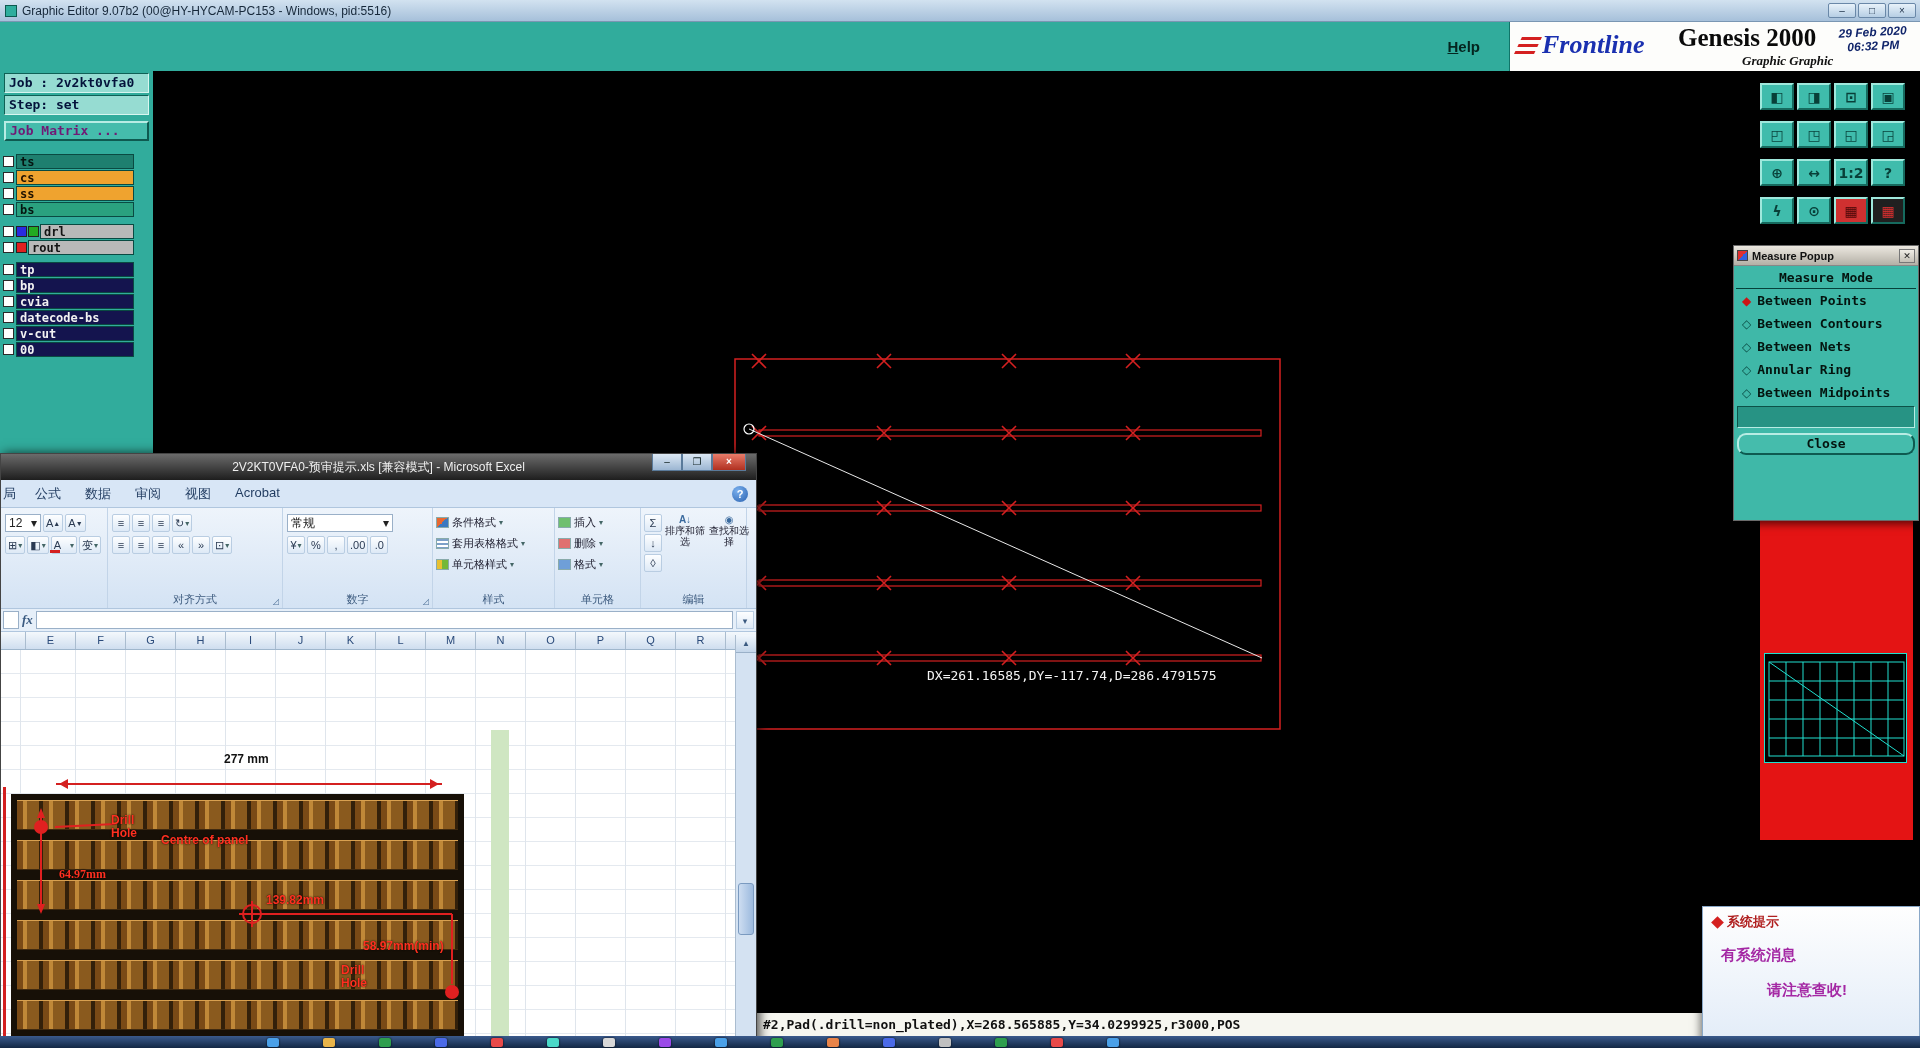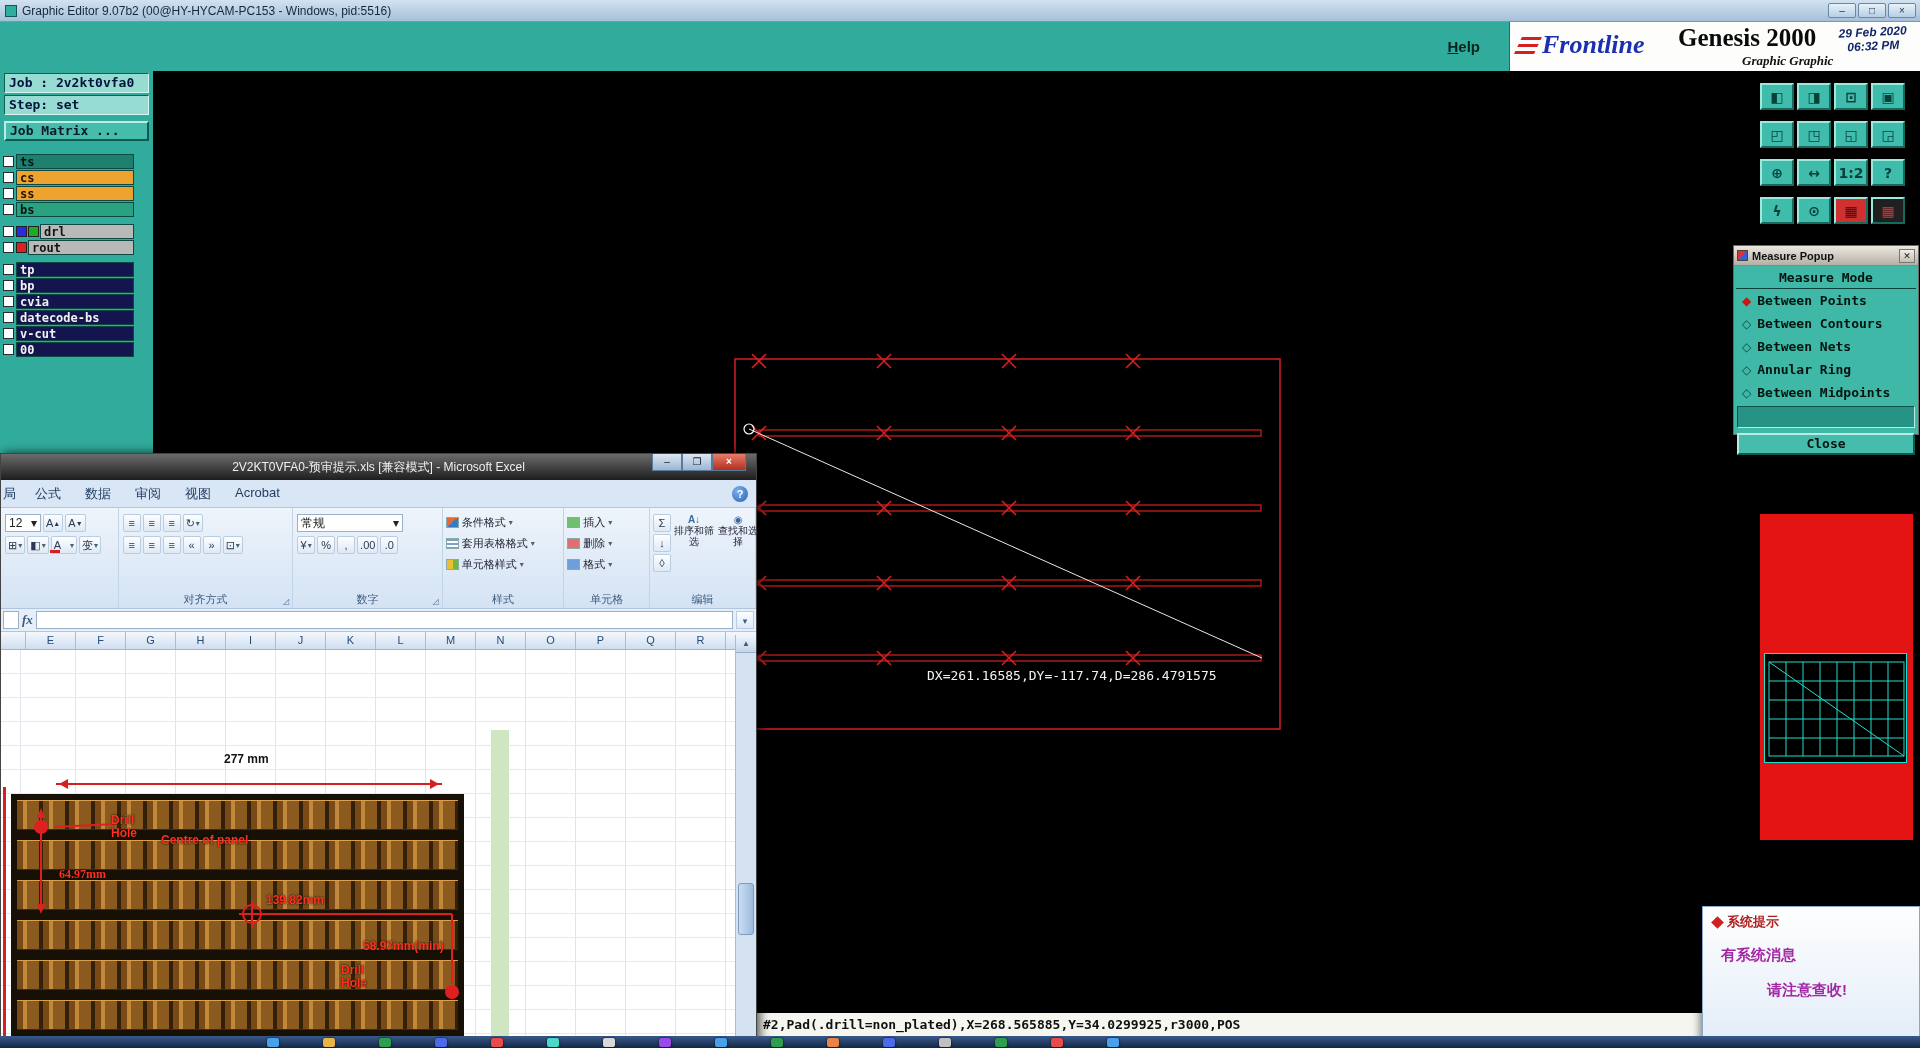--- a/index.html
+++ b/index.html
@@ -37,21 +37,21 @@
   .brand-date { position:absolute; right:4px; top:3px; width:86px; text-align:center;
     font-style:italic; font-weight:bold; font-size:12px; color:#10246a; transform:rotate(-3deg); line-height:14px; }
 
   
   #left-panel { position:absolute; left:0; top:71px; width:153px; height:965px; background:#31ac9c; z-index:2; }
   .job-line { margin:2px 4px 0 4px; height:20px; background:#96dcd2;
     border-top:1px solid #0e6055; border-left:1px solid #0e6055; border-bottom:1px solid #d8f6f0; border-right:1px solid #d8f6f0;
     font-family:"DejaVu Sans Mono",monospace; font-weight:bold; font-size:13px; color:#04133b; padding-left:4px; line-height:18px; }
   #job-matrix { margin:6px 4px 13px 4px; height:20px; background:#45bcac;
     border-top:2px solid #b8ece4; border-left:2px solid #b8ece4; border-bottom:2px solid #0e5a50; border-right:2px solid #0e5a50;
-    font-family:"DejaVu Sans Mono",monospace; font-weight:bold; font-size:13px; color:#0f172a; padding-left:4px; line-height:16px; }
+    font-family:"DejaVu Sans Mono",monospace; font-weight:bold; font-size:13px; color:#701a75; padding-left:4px; line-height:16px; }
   .layer-list { margin:12px 2px 0 3px; }
   .layer-row { display:flex; align-items:center; height:15px; margin-bottom:1px; width:131px; }
   .layer-gap { height:6px; }
   .l-check { width:11px; height:11px; background:#fff; border:1px solid #2a2a2a; margin-right:2px; flex:0 0 auto; }
   .l-chip { width:11px; height:11px; border:1px solid #222; margin-right:1px; flex:0 0 auto; }
   .layer-bar { flex:1; height:15px; font-family:"DejaVu Sans Mono",monospace; font-weight:bold; font-size:12px;
     line-height:15px; padding-left:3px; border:1px solid #0a4a42; position:relative; }
   .l-ts { background:#1e7f6f; color:#051511; }
   .l-cs,.l-ss { background:#efa32f; color:#201200; }
   .l-bs { background:#2aa17f; color:#051511; }
@@ -70,37 +70,37 @@
   .tool-btn { width:34px; height:27px; background:#3fbcac;
     border-top:2px solid #9fe8dc; border-left:2px solid #9fe8dc; border-bottom:2px solid #166a5e; border-right:2px solid #166a5e;
     color:#083f38; font-size:14px; font-weight:bold; display:flex; align-items:center; justify-content:center;
     font-family:"DejaVu Sans",sans-serif; }
 
   
   #red-col { position:absolute; left:1760px; top:514px; width:153px; height:326px; background:#e41414; z-index:2; }
   #overview-box { position:absolute; left:4px; top:139px; width:143px; height:110px; background:#000; border:1px solid #20e0d0; }
 
   
-  #measure-popup { position:absolute; left:1733px; top:245px; width:186px; height:190px; z-index:5;
+  #measure-popup { position:absolute; left:1733px; top:245px; width:186px; height:276px; z-index:5;
     border:1px solid #6a6a6a; box-shadow:2px 3px 8px rgba(0,0,0,.6); background:#3fb8a8; }
   .mp-title { height:20px; background:linear-gradient(#ece8e0,#b4b0a6); display:flex; align-items:center; padding:0 3px; border-bottom:1px solid #888; }
   .mp-ico { width:11px; height:11px; background:linear-gradient(135deg,#e03030 50%,#3060e0 50%); border:1px solid #444; margin-right:4px; }
   .mp-title-text { font-size:11px; font-weight:bold; color:#111; flex:1; }
   .mp-close { width:16px; height:14px; background:linear-gradient(#f0ede6,#c4c0b6); border:1px solid #777;
     font-size:9px; line-height:12px; text-align:center; color:#222; }
   .mp-header { font-family:"DejaVu Sans Mono",monospace; font-weight:bold; font-size:13px; color:#04140f;
     text-align:center; padding:4px 0 3px 0; border-bottom:1px solid #06403a; margin:0 2px; }
   .m-opt { display:flex; align-items:center; height:23px; padding-left:8px; gap:6px; }
   .m-bullet { font-size:12px; }
   .m-opt-label { font-family:"DejaVu Sans Mono",monospace; font-weight:bold; font-size:13px; color:#04140f; }
   .mp-strip { height:22px; margin:2px 3px 0 3px; background:#279384;
     border-top:1px solid #0c5248; border-left:1px solid #0c5248; border-bottom:1px solid #b8ece4; border-right:1px solid #b8ece4; }
   #mp-close-btn { height:22px; margin:5px 3px 0 3px; background:#45bcac; text-align:center;
     border-top:2px solid #b8ece4; border-left:2px solid #b8ece4; border-bottom:2px solid #0e5a50; border-right:2px solid #0e5a50;
-    font-family:"DejaVu Sans Mono",monospace; font-weight:bold; font-size:13px; color:#04140f; line-height:18px; }
+    font-family:"DejaVu Sans Mono",monospace; font-weight:bold; font-size:13px; color:#04140f; line-height:18px;border-radius:9px; }
 
   
   #status-prompt { position:absolute; left:757px; top:986px; width:1163px; height:26px; background:#ffffc8; z-index:2;
     font-family:"DejaVu Sans Mono",monospace; font-weight:bold; font-size:13px; color:#101010; line-height:26px; padding-left:6px;
     border-top:1px solid #8a8a5a; }
   #status-readout { position:absolute; left:757px; top:1013px; width:1163px; height:23px; background:#f6f6f0; z-index:2;
     font-family:"DejaVu Sans Mono",monospace; font-size:13px; font-weight:bold; color:#101010; line-height:23px; padding-left:6px; }
 
   
   #system-popup { position:absolute; left:1702px; top:906px; width:218px; height:140px; z-index:6;
@@ -456,21 +456,21 @@
           <span class="xl-tab">数据</span>
           <span class="xl-tab">审阅</span>
           <span class="xl-tab">视图</span>
           <span class="xl-tab">Acrobat</span>
         </div>
       <span class="xl-help">?</span>
     </div>
 
     <div class="xl-ribbon">
 
-      <div class="rb-group" style="width:118px">
+      <div class="rb-group" style="width:107px">
         <div class="rb-row">
           <span class="whitebox" style="width:36px">
               <span>12</span>
               <span class="dk">▾</span>
             </span>
           <span class="mb">
               <span>A</span>
               <span style="font-size:7px;">▲</span>
             </span>
           <span class="mb">

